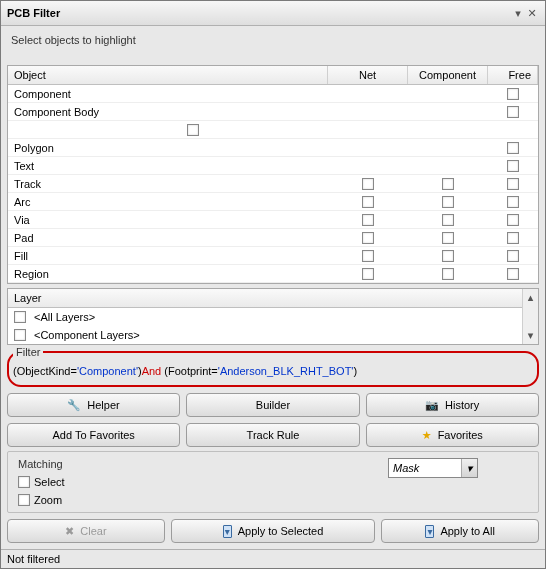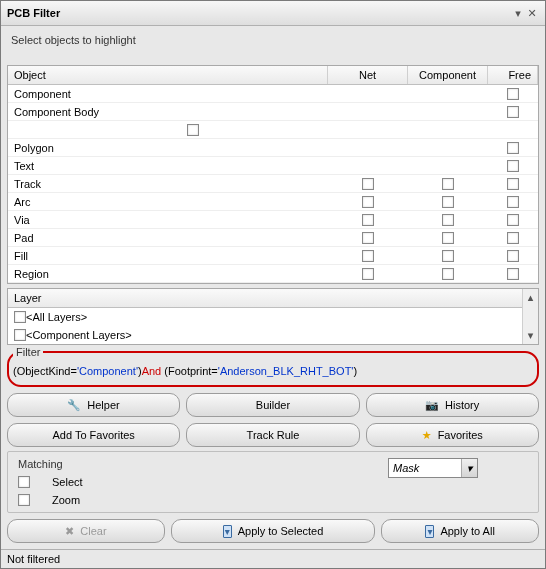--- a/index.html
+++ b/index.html
@@ -17,39 +17,39 @@
   .col-chk { width: 80px; text-align: center; }
   .col-free { width: 50px; text-align: right; }
   .grid-body .row { display: flex; border-bottom: 1px solid #eee; height: 18px; align-items: center; }
   .rcell-obj { flex: 1; padding: 0 6px; }
   .rcell-chk { width: 80px; display: flex; justify-content: center; }
   .rcell-free { width: 50px; display: flex; justify-content: center; }
   .cbox { width: 12px; height: 12px; border: 1px solid #888; background: #fff; display: inline-block; box-shadow: inset 0 0 2px #ccc; }
   .layers { border: 1px solid #a9a9a9; background: #fff; display: flex; }
   .layers-body { flex: 1; }
   .layers-head { background: linear-gradient(#fafafa,#eaeaea); border-bottom: 1px solid #bfbfbf; padding: 3px 6px; }
-  .layers-row { display: flex; align-items: center; padding: 2px 6px; height: 18px; }
+  .layers-row { display: flex; align-items: center; padding: 2px 6px; gap: 8px; height: 18px; }
   .scroll-col { width: 16px; border-left: 1px solid #cfcfcf; background: #efefef; display: flex; flex-direction: column; justify-content: space-between; padding: 2px 0; align-items: center; color: #555; }
   .filter-grp { border: 2px solid #cc0000; border-radius: 14px; padding: 0 4px 6px 4px; margin-top: 2px; }
   .filter-legend { position: relative; top: -7px; left: 0; background: #e8e8e8; padding: 0 3px; color: #333; display: inline-block; }
   .filter-text { font-family: "Courier New", monospace; font-size: 12px; white-space: nowrap; }
   .blue { color: #0033cc; }
   .red { color: #cc0000; }
   .btn-row { display: flex; gap: 6px; margin-top: 2px; }
-  .btn { flex: 1; height: 24px; border: 1px solid #9c9c9c; border-radius: 10px; background: linear-gradient(#f9f9f9,#dcdcdc); display: flex; align-items: center; justify-content: center; gap: 6px; cursor: default; }
+  .btn { flex: 1; height: 24px; border: 1px solid #9c9c9c; border-radius: 4px; background: linear-gradient(#f9f9f9,#dcdcdc); display: flex; align-items: center; justify-content: center; gap: 6px; cursor: default; }
   .btn.wide { flex: 1.3; }
   .ico-wrench::before { content: "🔧"; font-size: 11px; }
   .ico-camera::before { content: "📷"; font-size: 11px; color: #c98a00; }
   .ico-star::before { content: "★"; font-size: 11px; color: #e5a800; }
   .ico-funnel::before { content: "▾"; font-size: 10px; color: #3a6aa0; border: 1px solid #3a6aa0; border-radius: 1px; padding: 0 1px; line-height: 10px; background: #cfe2f7; }
   .matching-row { border: 1px solid #bfbfbf; border-radius: 2px; padding: 6px 10px; display: flex; }
   .col-match { flex: 1; display: flex; flex-direction: column; gap: 6px; }
   .col-nonmatch { width: 140px; display: flex; flex-direction: column; gap: 6px; }
   .group-title { color: #333; }
-  .chk-row { display: flex; align-items: center; gap: 22px; }
+  .chk-row { display: flex; align-items: center; gap: 4px; }
   .cbox.checked::after { content: "✓"; display: block; font-size: 10px; line-height: 10px; text-align: center; color: #2a54a3; font-weight: bold; }
   .combo { width: 90px; height: 20px; border: 1px solid #888; background: #fff; display: flex; align-items: center; font-style: italic; }
   .combo-text { flex: 1; padding: 0 4px; }
   .combo-btn { width: 16px; height: 100%; border-left: 1px solid #aaa; background: linear-gradient(#f0f0f0,#d5d5d5); display: flex; align-items: center; justify-content: center; }
   .disabled { color: #9a9a9a; }
   .statusbar { border-top: 1px solid #b0b0b0; padding: 3px 6px; background: #e8e8e8; }
 </style>
 </head>
 <body>
 

